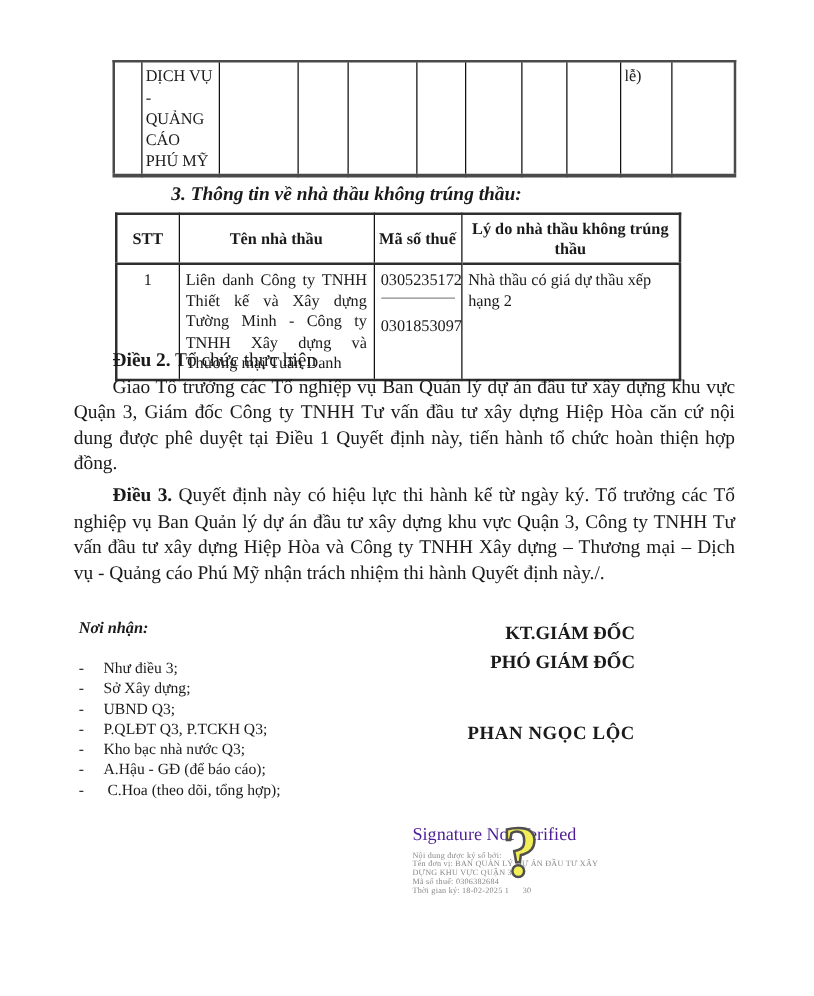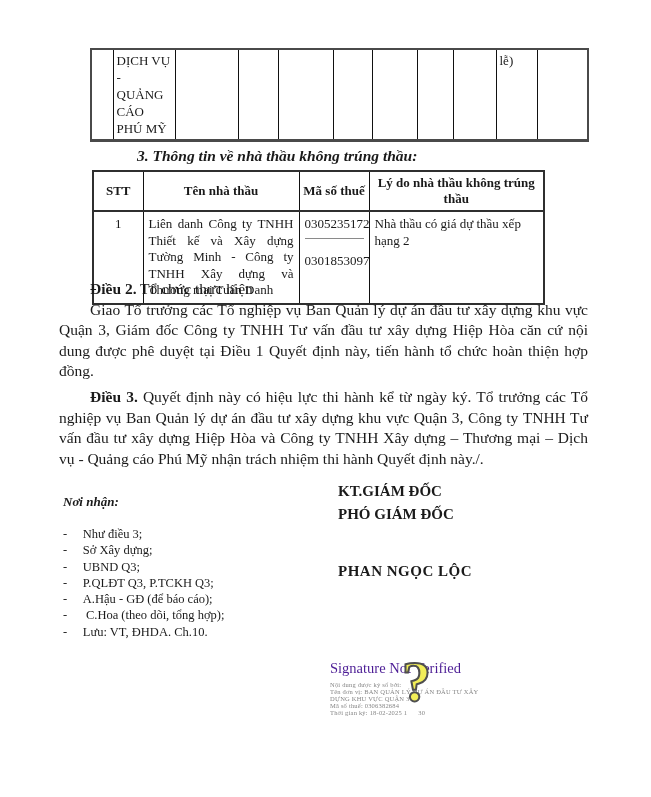--- a/index.html
+++ b/index.html
@@ -26,21 +26,21 @@
   .td-tax{text-align:center;padding:4px 2px;}
   .tax-sep{border-top:1px solid #8a8a8a;margin:5px 0 14px 0;height:0;}
   
   .articles{position:absolute;left:59px;top:279px;width:529px;}
   .articles p{margin:0;font-size:15.5px;line-height:20.6px;text-align:justify;text-indent:31px;}
   .articles p.space{margin-top:5px;}
   
   .noi-nhan{position:absolute;left:63px;top:494px;width:180px;}
   .nn-title{font-size:13px;font-weight:bold;font-style:italic;margin-bottom:16px;}
   .nn-item{font-size:12.5px;line-height:16.3px;text-align:justify;}
-  .sig-block{position:absolute;left:338px;top:480px;width:170px;text-align:left;}
+  .sig-block{position:absolute;left:338px;top:496px;width:170px;text-align:right;}
   .sig-line{font-size:15px;font-weight:bold;line-height:23px;}
   .sig-name{margin-top:37px;font-size:15px;font-weight:bold;letter-spacing:.5px;}
   
   .stamp{position:absolute;left:330px;top:660px;width:210px;}
   .stamp-title{font-size:14.5px;color:#4c1d95;}
   .stamp-lines{margin-top:4px;}
   .stamp-line{font-size:6.5px;line-height:7.1px;color:#868686;letter-spacing:.2px;}
   .stamp-mark{
     position:absolute;left:72px;top:-7px;font-size:58px;font-weight:bold;line-height:1;
     font-family:"Liberation Serif","DejaVu Serif",serif;
@@ -128,23 +128,23 @@
     <p>Giao Tổ trưởng các Tổ nghiệp vụ Ban Quản lý dự án đầu tư xây dựng khu vực Quận 3, Giám đốc Công ty TNHH Tư vấn đầu tư xây dựng Hiệp Hòa căn cứ nội dung được phê duyệt tại Điều 1 Quyết định này, tiến hành tổ chức hoàn thiện hợp đồng.</p>
     <p class="space"><b>Điều 3.</b><span> Quyết định này có hiệu lực thi hành kể từ ngày ký. Tổ trưởng các Tổ nghiệp vụ Ban Quản lý dự án đầu tư xây dựng khu vực Quận 3, Công ty TNHH Tư vấn đầu tư xây dựng Hiệp Hòa và Công ty TNHH Xây dựng – Thương mại – Dịch vụ - Quảng cáo Phú Mỹ nhận trách nhiệm thi hành Quyết định này./.</span></p>
   </div>
 
   <div class="noi-nhan">
     <div class="nn-title">Nơi nhận:</div>
     <div class="nn-item">-&nbsp;&nbsp;&nbsp;&nbsp;&nbsp;Như điều 3;</div>
     <div class="nn-item">-&nbsp;&nbsp;&nbsp;&nbsp;&nbsp;Sở Xây dựng;</div>
     <div class="nn-item">-&nbsp;&nbsp;&nbsp;&nbsp;&nbsp;UBND Q3;</div>
     <div class="nn-item">-&nbsp;&nbsp;&nbsp;&nbsp;&nbsp;P.QLĐT Q3, P.TCKH Q3;</div>
+    <div class="nn-item">-&nbsp;&nbsp;&nbsp;&nbsp;&nbsp;Kho bạc nhà nước Q3;</div>
     <div class="nn-item">-&nbsp;&nbsp;&nbsp;&nbsp;&nbsp;A.Hậu - GĐ (để báo cáo);</div>
     <div class="nn-item">-&nbsp;&nbsp;&nbsp;&nbsp;&nbsp;&nbsp;C.Hoa (theo dõi, tổng hợp);</div>
-    <div class="nn-item">-&nbsp;&nbsp;&nbsp;&nbsp;&nbsp;Lưu: VT, ĐHDA. Ch.10.</div>
   </div>
 
   <div class="sig-block">
     <div class="sig-line">KT.GIÁM ĐỐC</div>
     <div class="sig-line">PHÓ GIÁM ĐỐC</div>
     <div class="sig-name">PHAN NGỌC LỘC</div>
   </div>
 
   <div class="stamp">
     <div class="stamp-title">Signature Not Verified</div>

